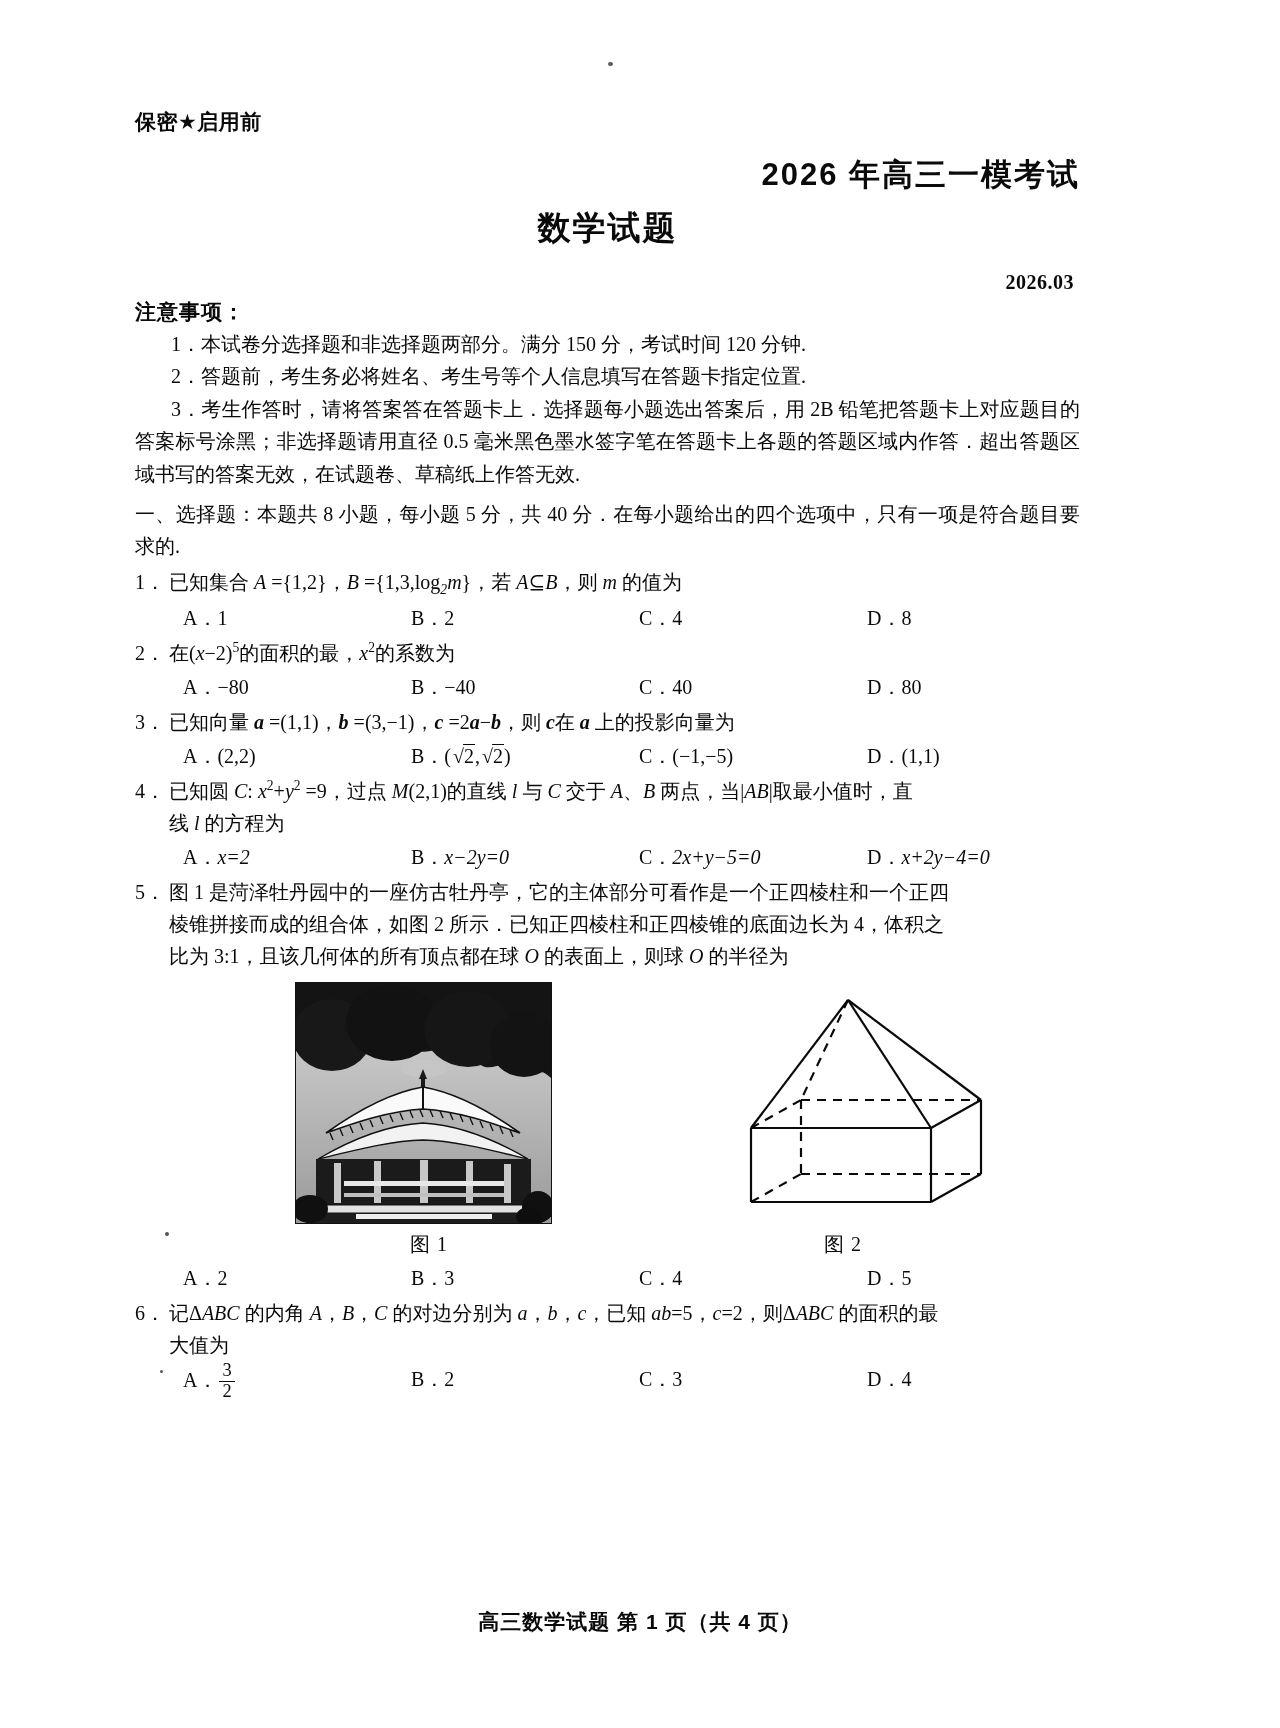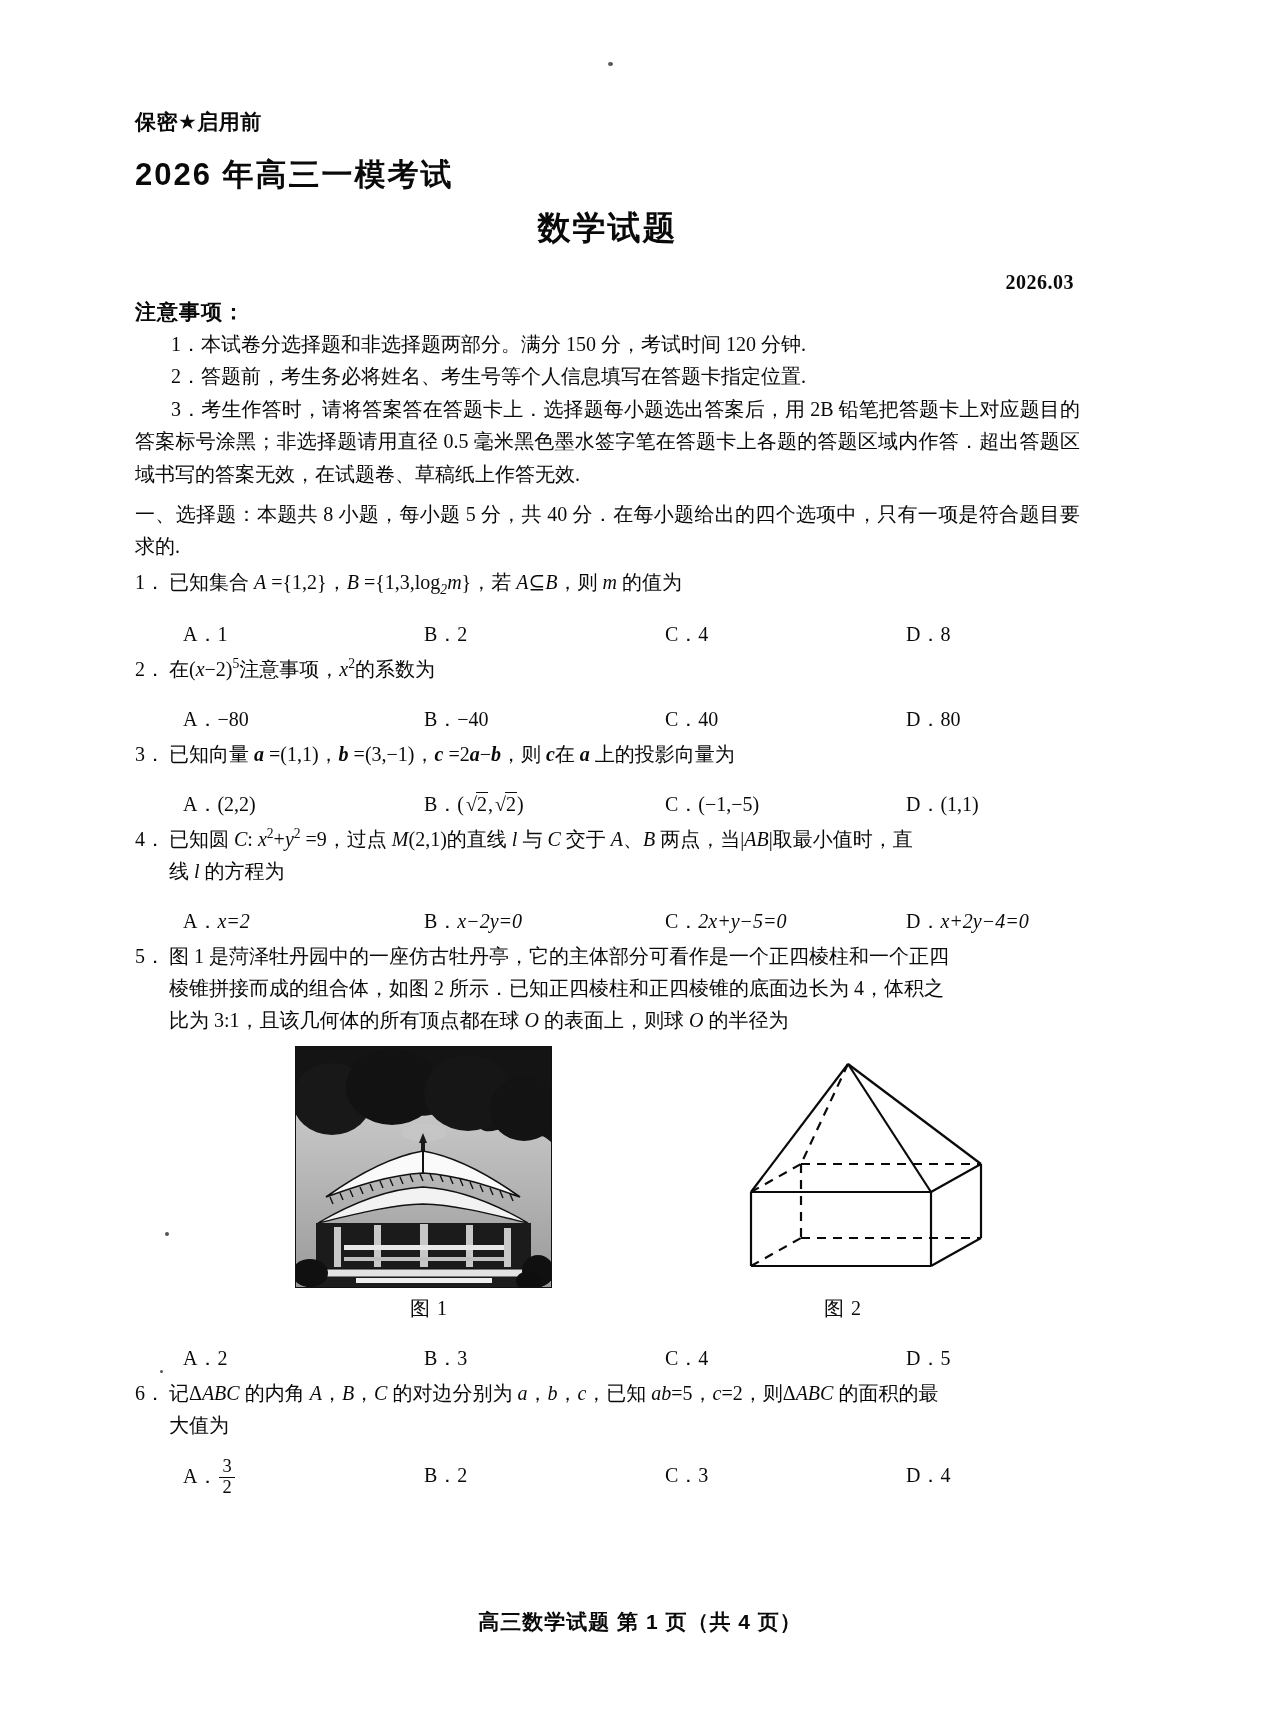--- a/index.html
+++ b/index.html
@@ -33,21 +33,21 @@
 
   
   .secrecy {
     font-family: "Liberation Sans", "DejaVu Sans", sans-serif;
     font-weight: bold;
     font-size: 21px;
     letter-spacing: 0.5px;
     margin: 0 0 18px 0;
   }
   .exam-title {
-    text-align: left;
+    text-align: right;
     font-family: "Liberation Sans", "DejaVu Sans", sans-serif;
     font-weight: bold;
     font-size: 31px;
     letter-spacing: 2px;
     margin: 0 0 10px 0;
   }
   .subject-title {
     text-align: center;
     font-family: "Liberation Sans", "DejaVu Sans", sans-serif;
     font-weight: bold;
@@ -103,23 +103,22 @@
     flex: 0 0 34px;
     text-align: left;
   }
   .q-body {
     flex: 1 1 auto;
     text-align: justify;
   }
   .opts {
     display: flex;
     padding-left: 48px;
-    margin-top: 18px;
-    font-size: 20px;
-    gap: 13px;
+    margin-top: 2px;
+    font-size: 20px;
   }
   .opt {
     flex: 0 0 228px;
   }
   .opt.last { flex: 0 0 auto; }
 
   
   .mi { font-family: "Liberation Serif", serif; font-style: italic; }
   .mb { font-family: "Liberation Serif", serif; font-style: italic; font-weight: bold; }
   sup, sub { font-size: 0.68em; }
@@ -234,21 +233,21 @@
         <span class="opt"><span>A．</span><span>1</span></span>
         <span class="opt"><span>B．</span><span>2</span></span>
         <span class="opt"><span>C．</span><span>4</span></span>
         <span class="opt last"><span>D．</span><span>8</span></span>
       </div>
     </div>
 
     <div class="q">
       <div class="q-stem">
         <span class="q-num">2．</span>
-        <span class="q-body"><span>在(</span><span class="mi">x</span><span>−2)</span><sup>5</sup><span>注意事项，</span><span class="mi">x</span><sup>2</sup><span>的系数为</span></span>
+        <span class="q-body"><span>在(</span><span class="mi">x</span><span>−2)</span><sup>5</sup><span>的面积的最，</span><span class="mi">x</span><sup>2</sup><span>的系数为</span></span>
       </div>
       <div class="opts">
         <span class="opt"><span>A．</span><span>−80</span></span>
         <span class="opt"><span>B．</span><span>−40</span></span>
         <span class="opt"><span>C．</span><span>40</span></span>
         <span class="opt last"><span>D．</span><span>80</span></span>
       </div>
     </div>
 
     <div class="q">

